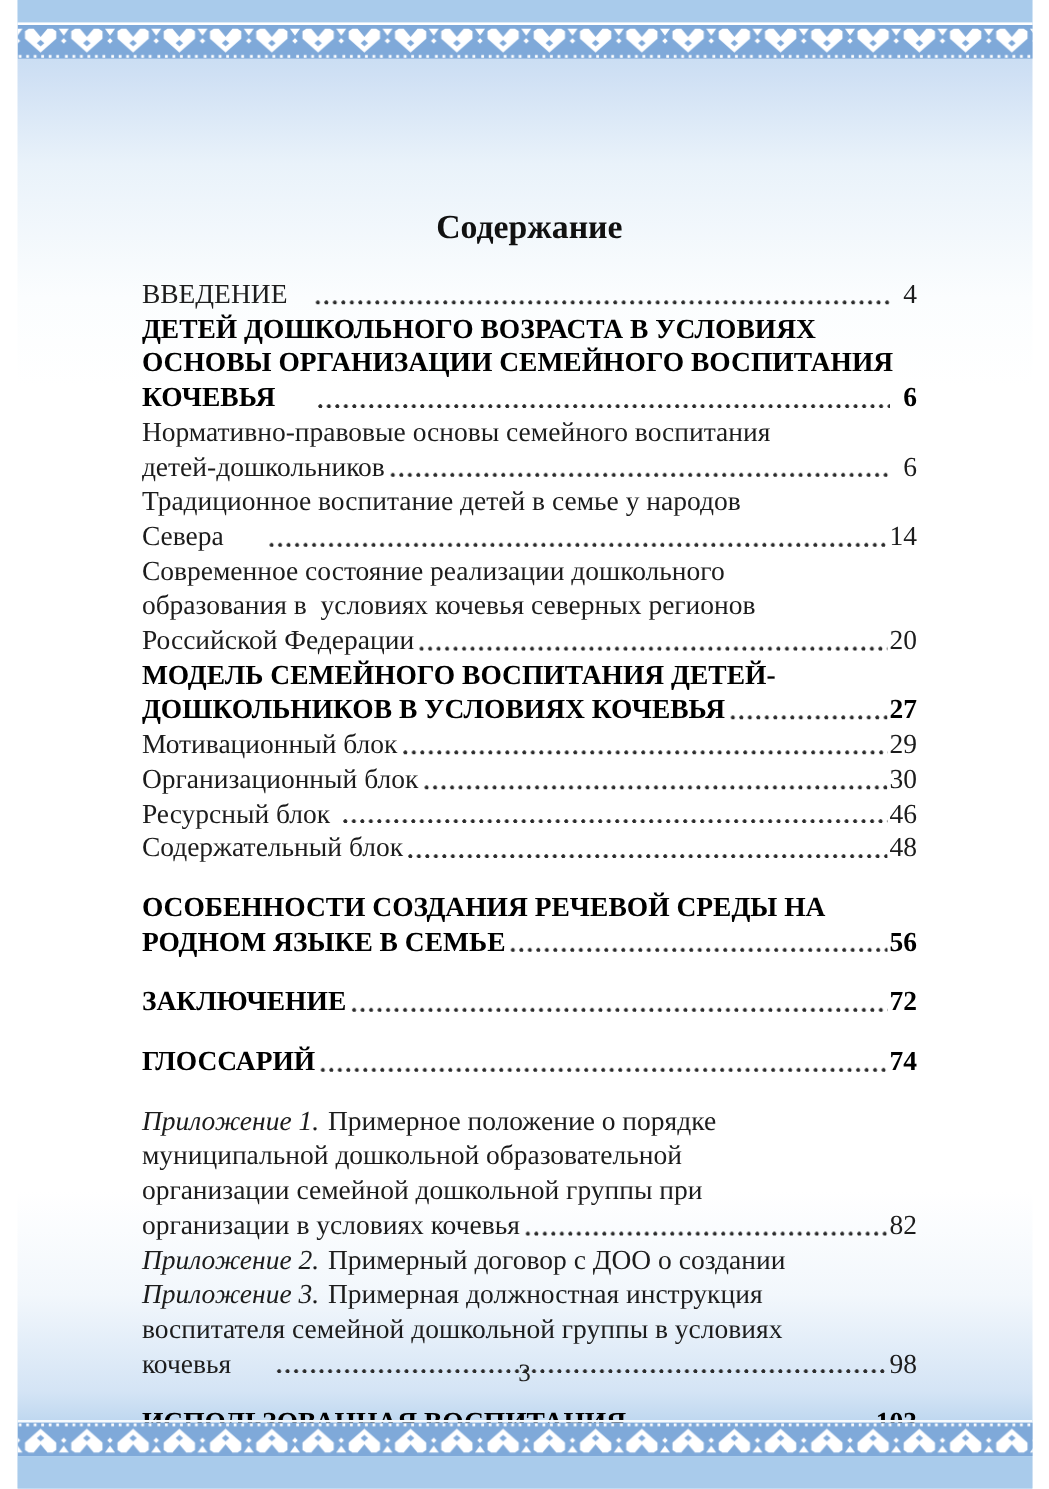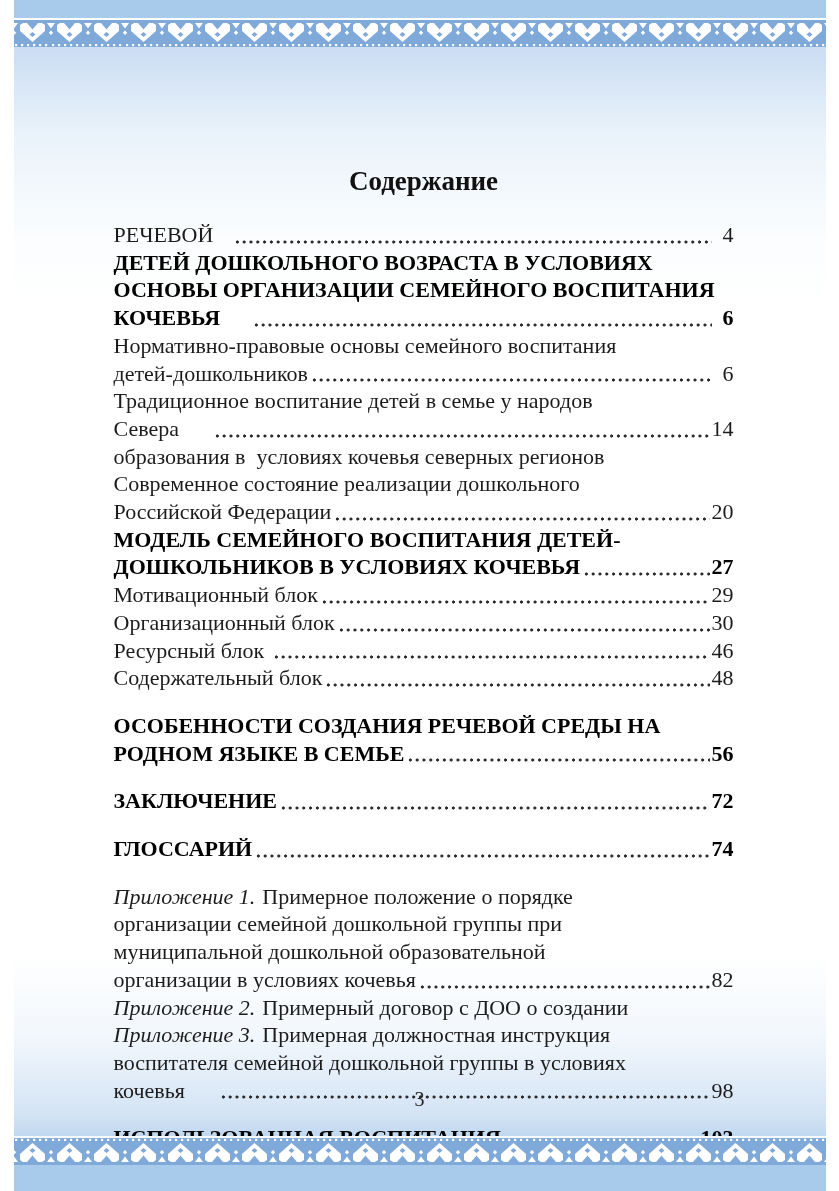--- a/index.html
+++ b/index.html
@@ -75,21 +75,21 @@
         <rect x="31" y="24" width="2.2" height="2.2" fill="#ffffff"></rect>
       </pattern>
     </defs>
     <rect width="839" height="27" fill="url(#ornT)"></rect>
   </svg>
 
   <div class="content">
     <h1 class="doc-title">Содержание</h1>
 
     <div class="ln">
-      <span class="t g1">РЕЧЕВОЙ</span>
+      <span class="t g1">ВВЕДЕНИЕ</span>
       <span class="dots"></span>
       <span class="pg pgap">4</span>
     </div>
     <div class="ln b">
       <span class="t">ДЕТЕЙ ДОШКОЛЬНОГО ВОЗРАСТА В УСЛОВИЯХ</span>
     </div>
     <div class="ln b">
       <span class="t">ОСНОВЫ ОРГАНИЗАЦИИ СЕМЕЙНОГО ВОСПИТАНИЯ</span>
     </div>
     <div class="ln b">
@@ -107,24 +107,24 @@
     </div>
     <div class="ln">
       <span class="t">Традиционное воспитание детей в семье у народов</span>
     </div>
     <div class="ln">
       <span class="t g3">Севера</span>
       <span class="dots"></span>
       <span class="pg">14</span>
     </div>
     <div class="ln">
+      <span class="t">Современное состояние реализации дошкольного</span>
+    </div>
+    <div class="ln">
       <span class="t">образования в  условиях кочевья северных регионов</span>
-    </div>
-    <div class="ln">
-      <span class="t">Современное состояние реализации дошкольного</span>
     </div>
     <div class="ln">
       <span class="t">Российской Федерации</span>
       <span class="dots"></span>
       <span class="pg">20</span>
     </div>
     <div class="ln b">
       <span class="t">МОДЕЛЬ СЕМЕЙНОГО ВОСПИТАНИЯ ДЕТЕЙ-</span>
     </div>
     <div class="ln b">
@@ -168,24 +168,24 @@
     <div class="ln b sp">
       <span class="t">ГЛОССАРИЙ</span>
       <span class="dots"></span>
       <span class="pg">74</span>
     </div>
     <div class="ln sp">
       <i class="pre">Приложение 1.</i>
       <span class="t">Примерное положение о порядке</span>
     </div>
     <div class="ln">
+      <span class="t">муниципальной дошкольной образовательной</span>
+    </div>
+    <div class="ln">
       <span class="t">организации семейной дошкольной группы при</span>
-    </div>
-    <div class="ln">
-      <span class="t">муниципальной дошкольной образовательной</span>
     </div>
     <div class="ln">
       <span class="t">организации в условиях кочевья</span>
       <span class="dots"></span>
       <span class="pg">82</span>
     </div>
     <div class="ln">
       <i class="pre">Приложение 2.</i>
       <span class="t">Примерный договор с ДОО о создании</span>
     </div>

